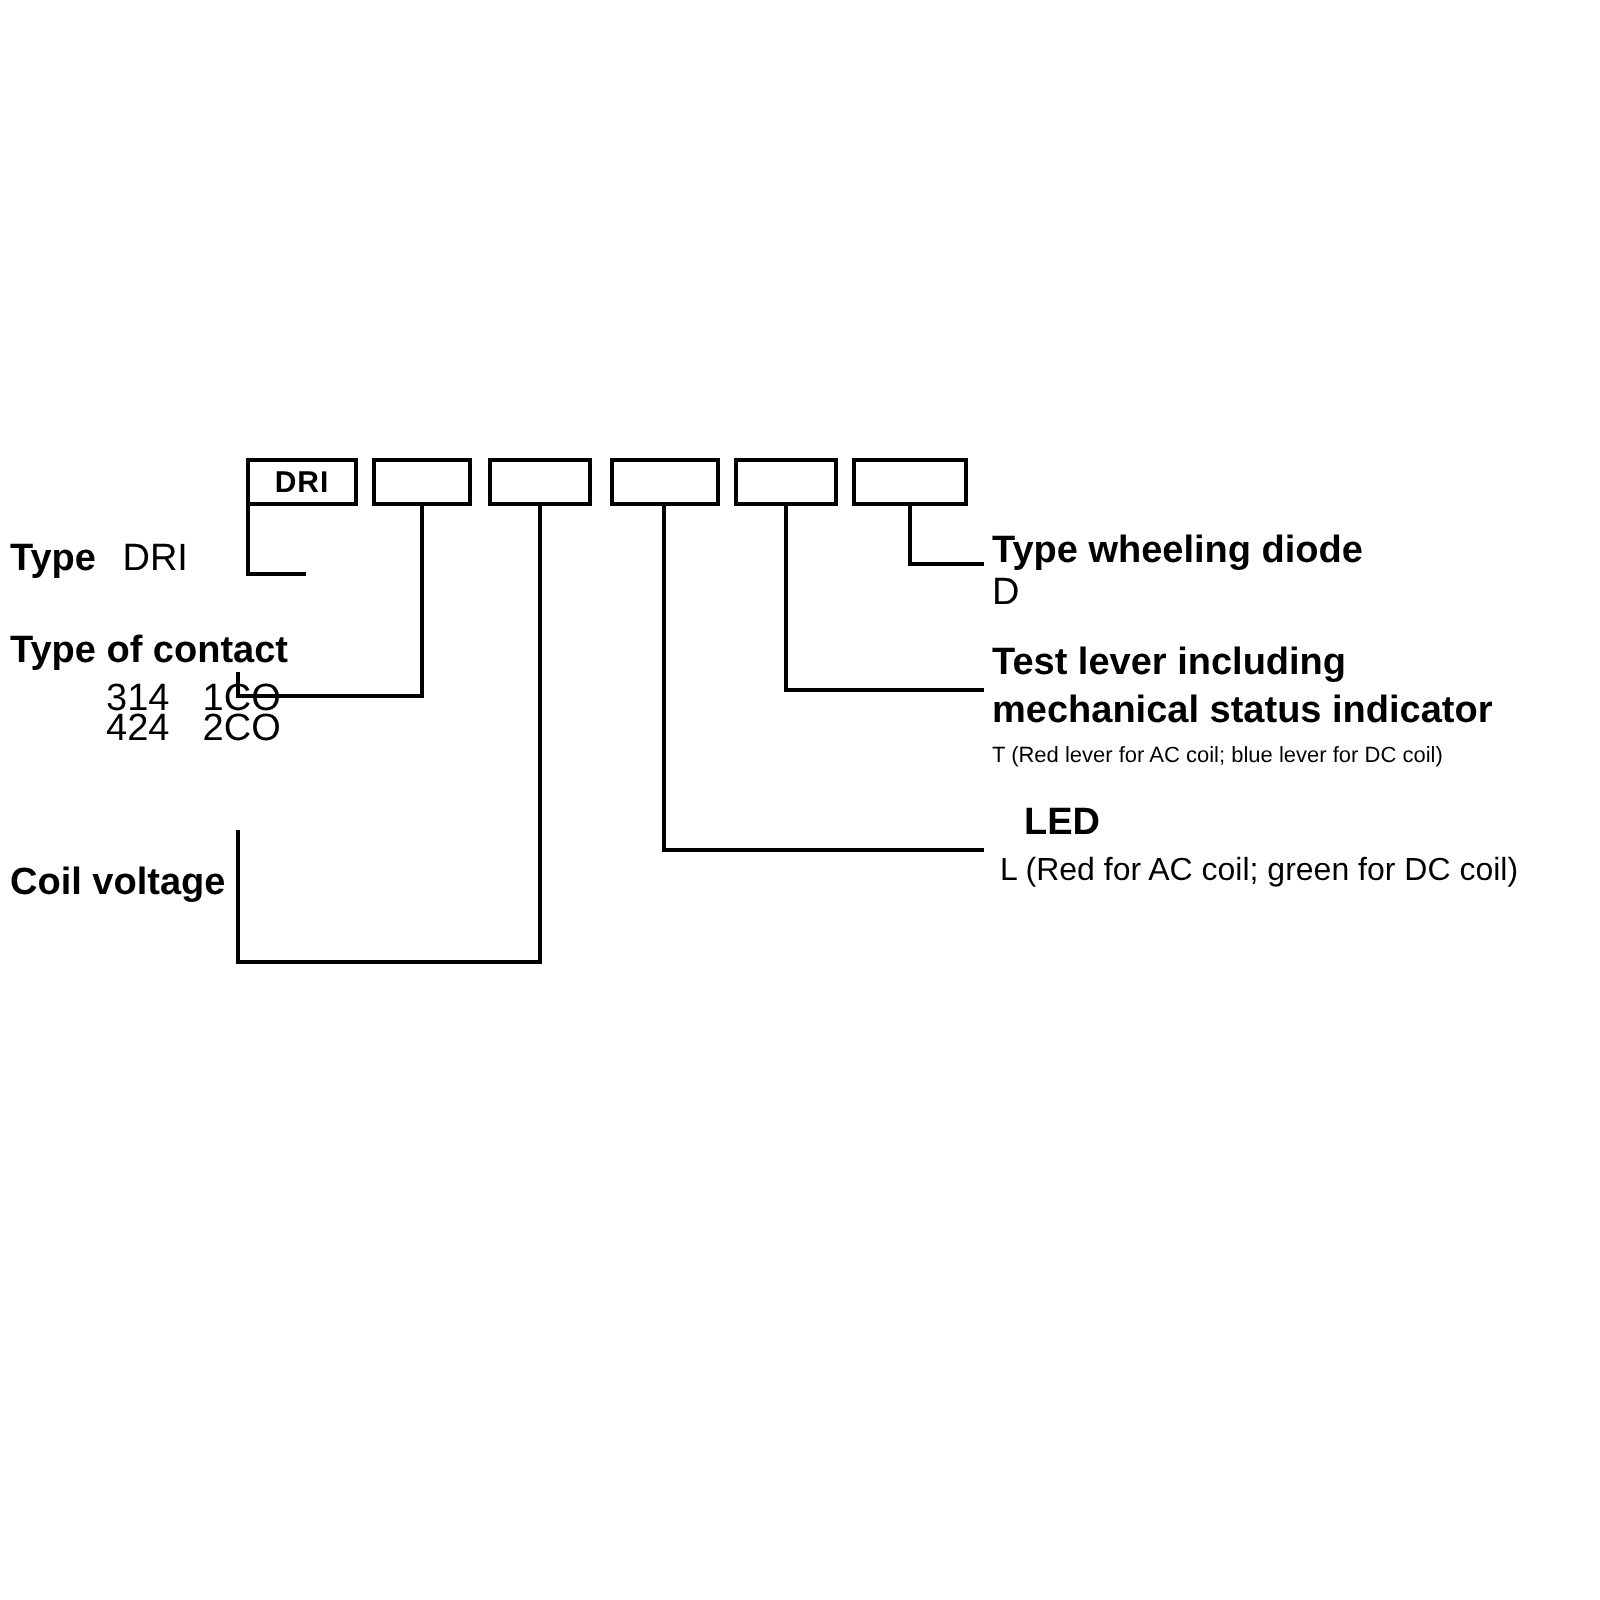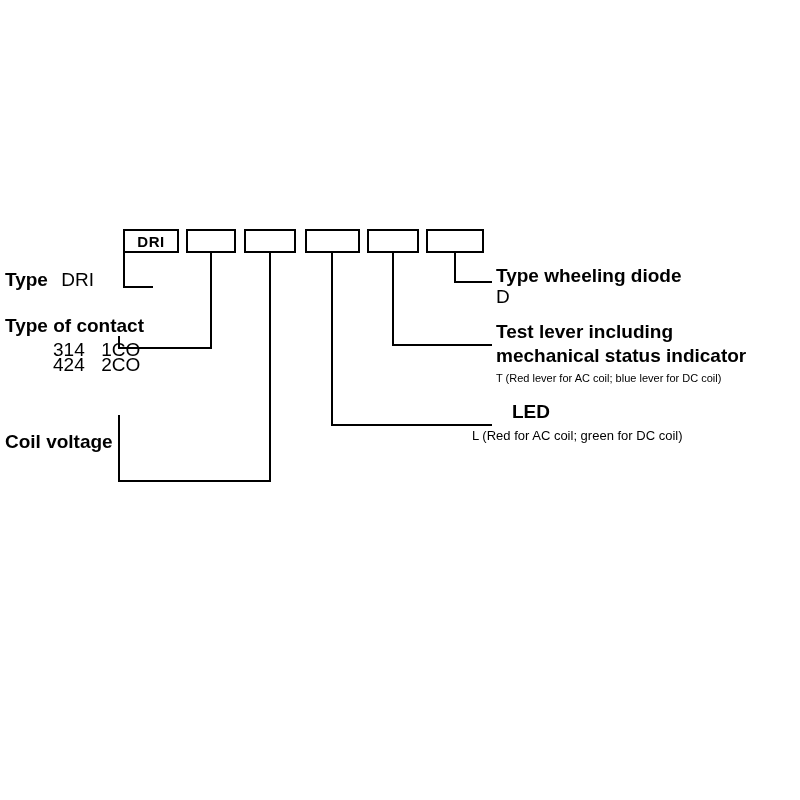--- a/index.html
+++ b/index.html
@@ -114,15 +114,15 @@
 
 
   <div class="txt hd" style="left:496px;top:268px;">Type wheeling diode</div>
   <div class="txt" style="left:496px;top:289px;">D</div>
 
   <div class="txt hd" style="left:496px;top:324px;">Test lever including</div>
   <div class="txt hd" style="left:496px;top:348px;">mechanical status indicator</div>
   <div class="txt" style="left:496px;top:371px;font-size:11px;">T (Red lever for AC coil; blue lever for DC coil)</div>
 
   <div class="txt hd" style="left:512px;top:404px;">LED</div>
-  <div class="txt" style="left:472px;top:428px;font-size:13px;">L (Red for AC coil; green for DC coil)</div>
+  <div class="txt" style="left:500px;top:428px;font-size:16px;">L (Red for AC coil; green for DC coil)</div>
 
 </div>
 
 </body></html>

